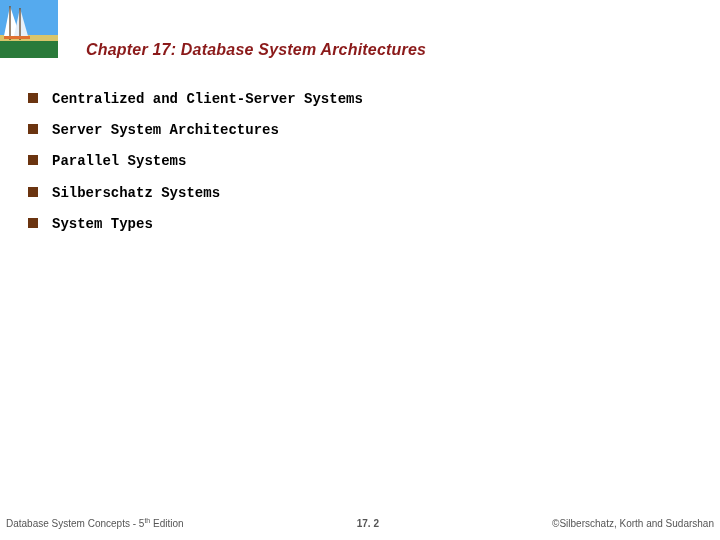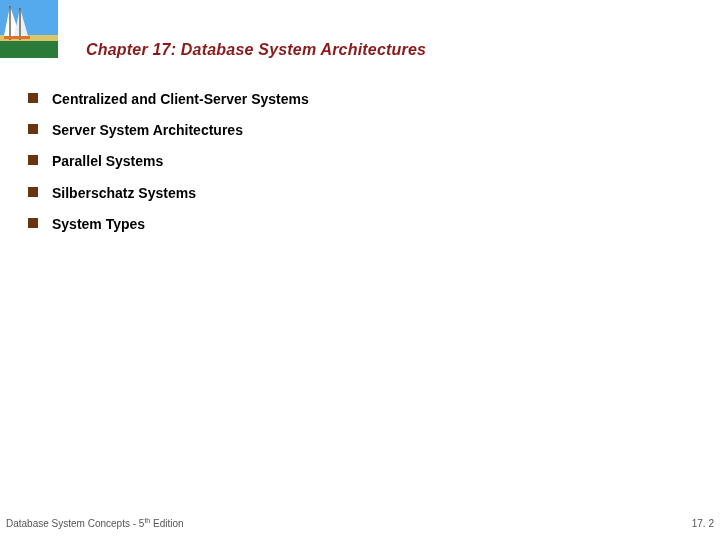--- a/index.html
+++ b/index.html
@@ -47,36 +47,37 @@
     background: #6b3410;
     margin-top: 3px;
     margin-right: 14px;
     flex-shrink: 0;
   }
   .bullet-text {
     font-size: 14px;
     font-weight: bold;
     color: #000;
     line-height: 1.3;
+    font-family: Liberation Mono, monospace;
   }
   .footer {
     position: absolute;
     bottom: 8px;
     left: 0;
     right: 0;
     height: 18px;
     display: flex;
     justify-content: space-between;
     align-items: center;
     padding: 0 6px;
     font-size: 10px;
     color: #555;
   }
   .footer-left { text-align: left; }
-  .footer-center { text-align: center; }
+  .footer-center { text-align: center; font-weight: bold; }
   .footer-right { text-align: right; }
   sup { font-size: 0.7em; }
 </style>
 </head>
 <body>
 
 <svg class="logo" viewBox="0 0 58 58">
   <rect x="0" y="0" width="58" height="38" fill="#55aaee"></rect>
   <rect x="0" y="38" width="58" height="20" fill="#2a7a3a"></rect>
   <rect x="0" y="35" width="58" height="6" fill="#d9c56a"></rect>
@@ -110,13 +111,14 @@
     <div class="bullet-marker"></div>
     <div class="bullet-text">System Types</div>
   </div>
 </div>
 
 <div class="footer">
   <div class="footer-left">
     <span>Database System Concepts - 5</span><sup>th</sup><span> Edition</span>
   </div>
   <div class="footer-center">17. 2</div>
+  <div class="footer-right">©Silberschatz, Korth and Sudarshan</div>
 </div>
 
 </body></html>

